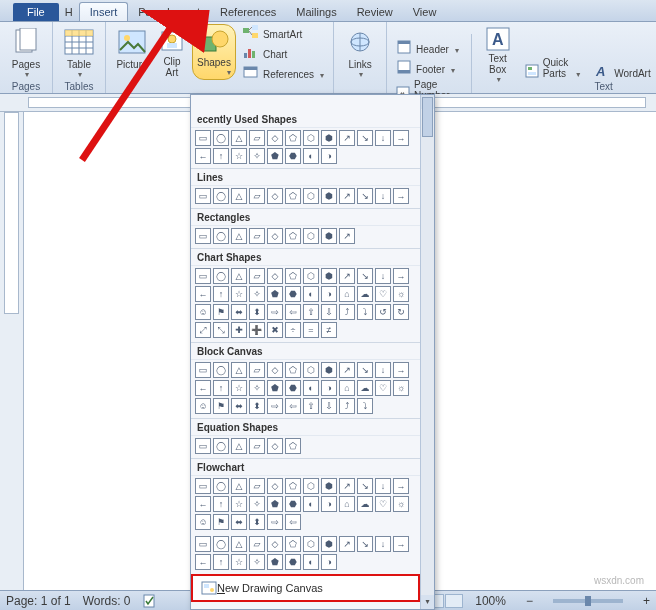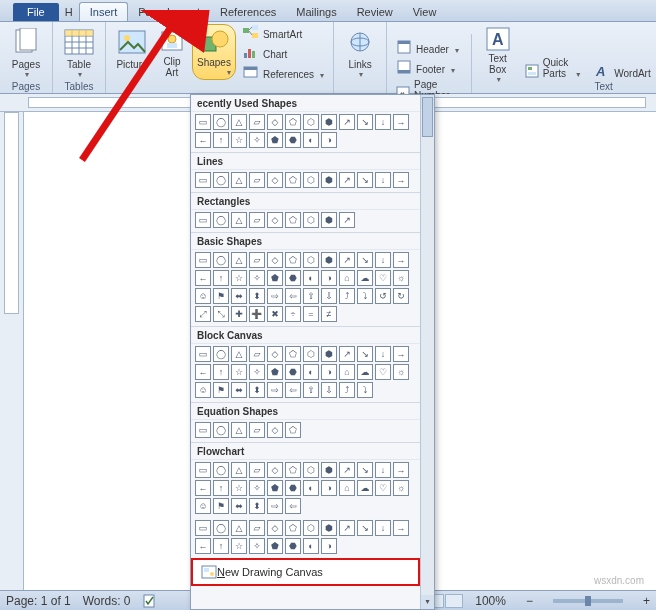--- a/index.html
+++ b/index.html
@@ -35,21 +35,21 @@
   .vb.on{background:#ffd76b; border-color:#c9a52f;}
 
   
   .gallery { position:absolute; left:190px; top:94px; width:245px; bottom:0; background:#f4f6fa; border:1px solid #8ba0bc; box-shadow:2px 2px 6px rgba(0,0,0,.25); z-index:10; overflow:hidden;}
   .gallery-inner{ position:absolute; inset:0 14px 0 0; overflow:hidden;}
   .gscroll{ position:absolute; right:0; top:0; bottom:0; width:14px; background:#e3e9f1; border-left:1px solid #b5c5da;}
   .gscroll .thumb{position:absolute; top:2px; left:1px; right:1px; height:40px; background:#c1d1e6; border:1px solid #8ba0bc;}
   .gscroll .arrup,.gscroll .arrdn{position:absolute; left:0; right:0; height:14px; background:#d6e1ef; text-align:center; font-size:8px; line-height:14px; color:#555;}
   .gscroll .arrup{top:0;} .gscroll .arrdn{bottom:0;}
   .gsec-h{ font-size:10px; font-weight:bold; color:#333; padding:3px 6px 2px 6px; border-top:1px solid #cfd8e4; border-bottom:1px solid #e3e9f1;}
-  .gsec-h:first-child{border-top:none;}
+  .gsec-h:first-child{border-top:none;margin-top:16px;}
   .grow{ display:flex; flex-wrap:wrap; padding:2px 4px 4px 4px; gap:2px;}
   .gi{ width:16px; height:16px; border:1px solid #7a8aa0; background:#fff; display:flex; align-items:center; justify-content:center; font-size:9px; color:#4a5a72;}
   .newcanvas{ display:flex; align-items:center; gap:0; padding:4px 8px; border:2px solid #d11; background:#fff; font-size:11px; color:#2b2b2b;}
   .newcanvas .ic{width:16px;height:16px;display:flex;align-items:center;justify-content:center;}
   .newcanvas .u{text-decoration:underline;}
 
   
   .arrow-ann{ position:absolute; left:62px; top:10px; width:180px; height:160px; z-index:20; pointer-events:none;}
 
   .watermark{position:absolute; right:12px; bottom:24px; font-size:10px; color:#b8b8b8; z-index:5;}
@@ -314,21 +314,21 @@
         <div class="gi">▭</div>
         <div class="gi">◯</div>
         <div class="gi">△</div>
         <div class="gi">▱</div>
         <div class="gi">◇</div>
         <div class="gi">⬠</div>
         <div class="gi">⬡</div>
         <div class="gi">⬢</div>
         <div class="gi">↗</div>
       </div>
-      <div class="gsec-h">Basic Shapes</div>
+      <div class="gsec-h">Chart Shapes</div>
       <div class="grow">
         <div class="gi">▭</div>
         <div class="gi">◯</div>
         <div class="gi">△</div>
         <div class="gi">▱</div>
         <div class="gi">◇</div>
         <div class="gi">⬠</div>
         <div class="gi">⬡</div>
         <div class="gi">⬢</div>
         <div class="gi">↗</div>

